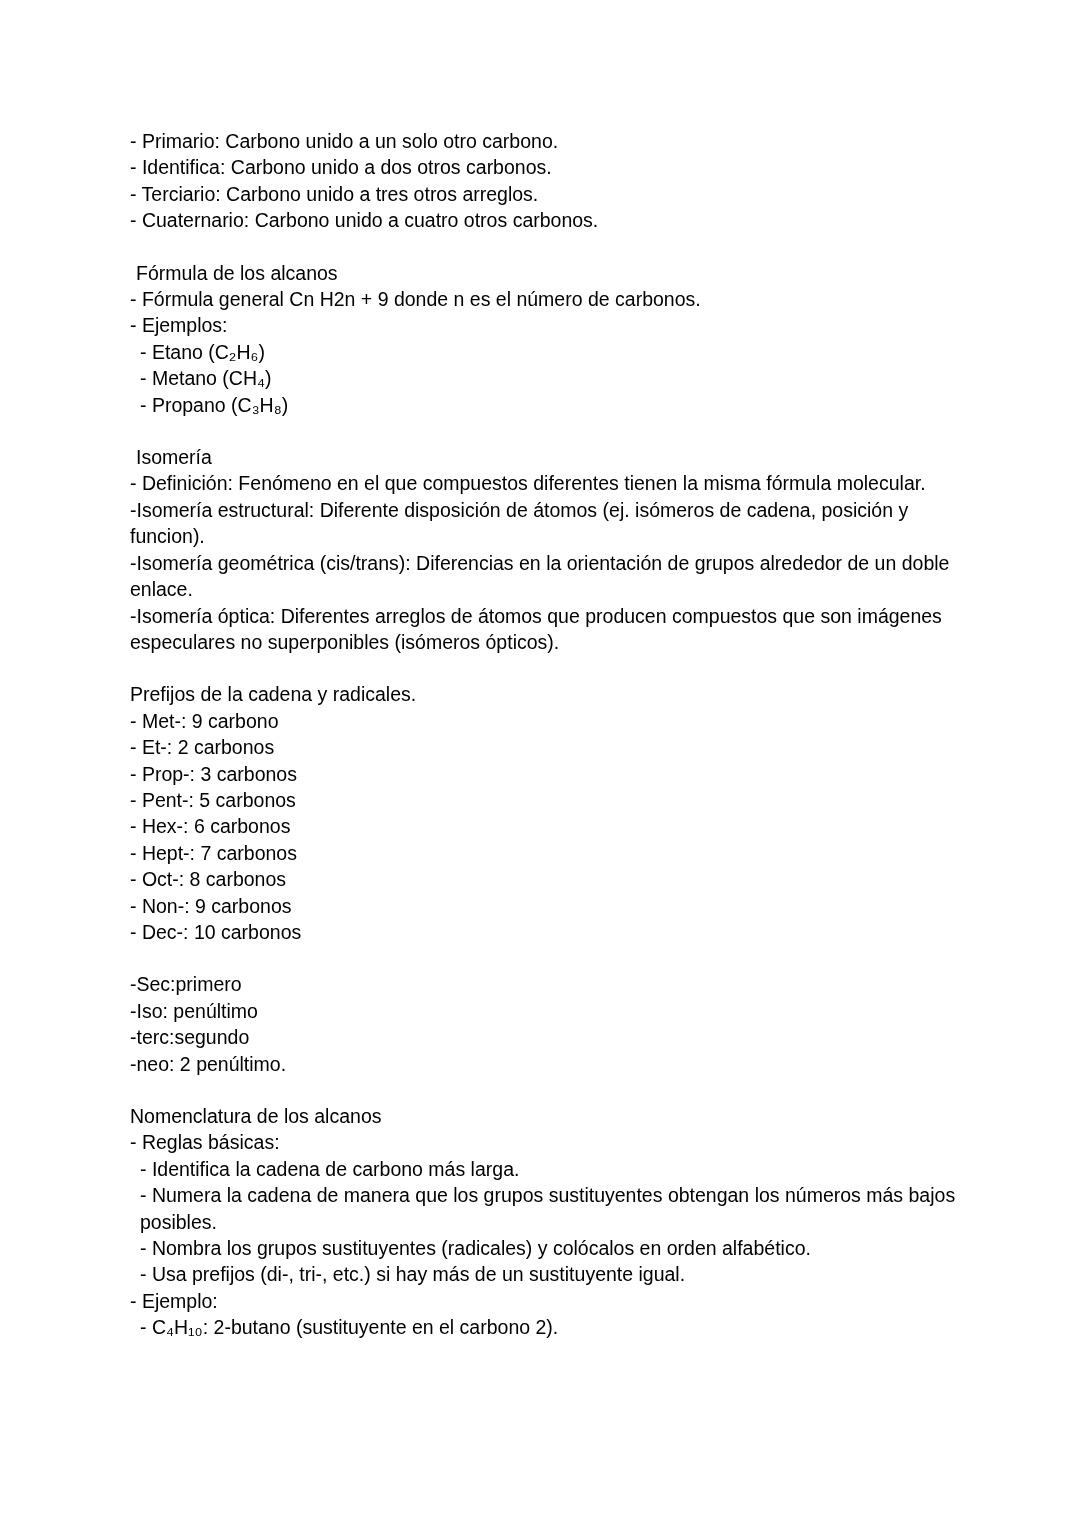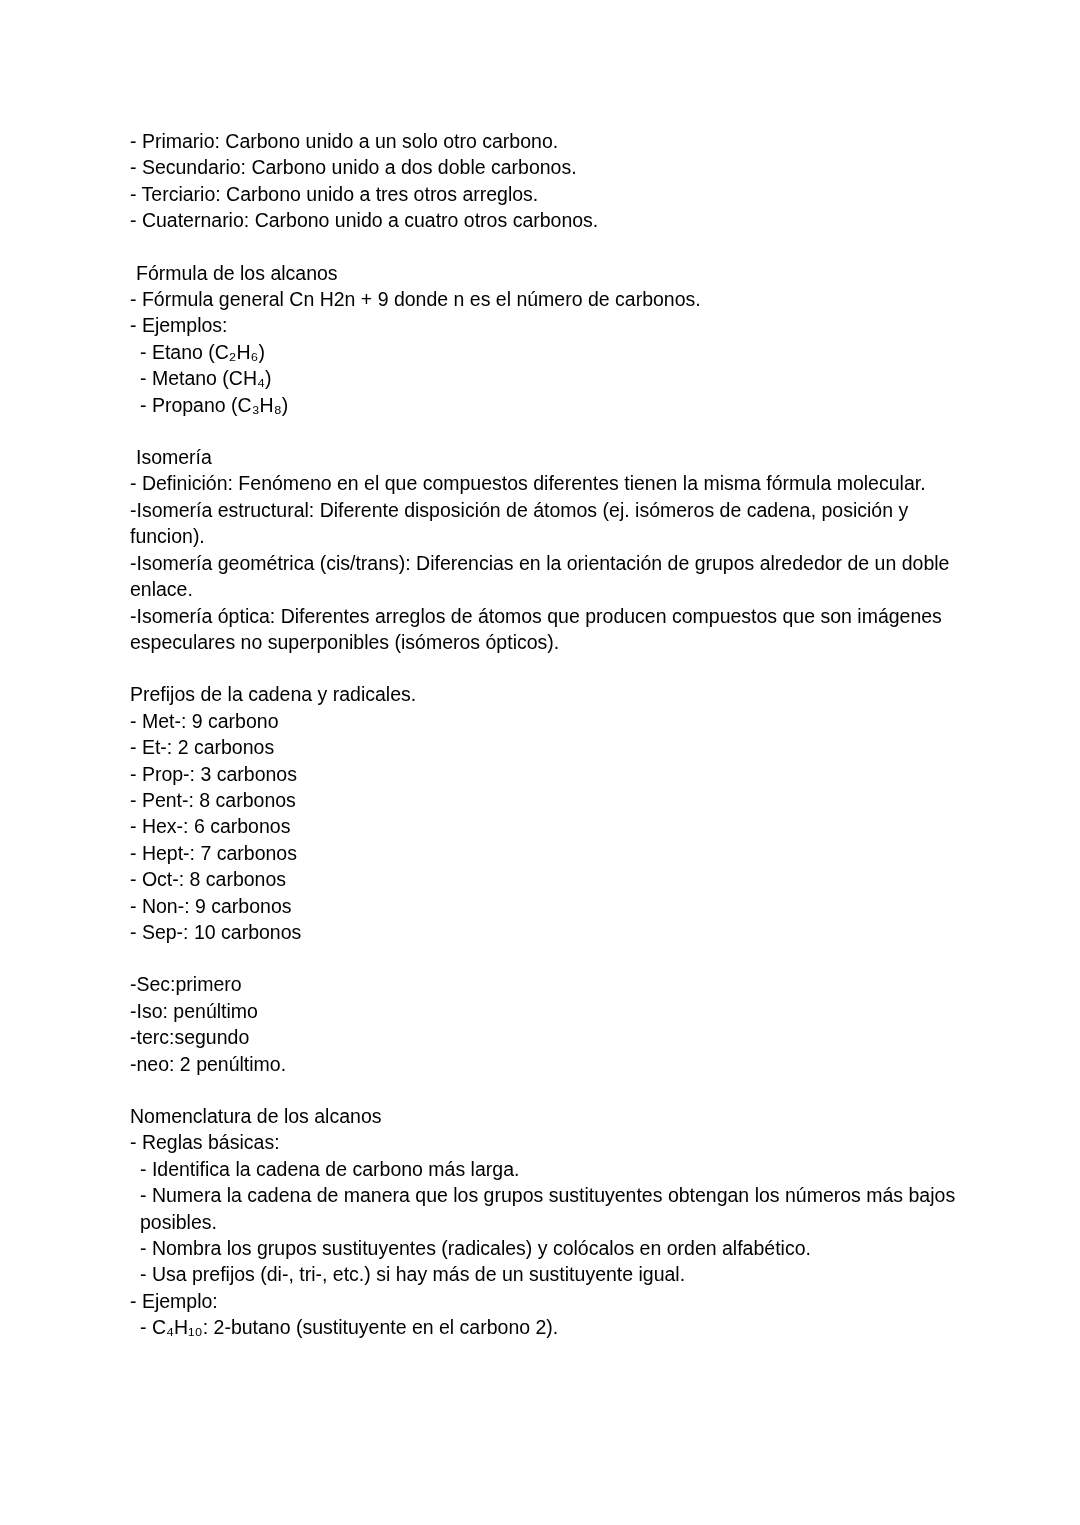--- a/index.html
+++ b/index.html
@@ -50,21 +50,21 @@
   .ind-sp { padding-left: 6px; }   
   .ind-1  { padding-left: 10px; }
 </style>
 </head>
 <body>
 
 <div class="page">
   <div class="doc-body" id="doc-body">
       <div class="block">
         <p class="line ind-0">- Primario: Carbono unido a un solo otro carbono.</p>
-        <p class="line ind-0">- Secundario: Carbono unido a dos doble carbonos.</p>
+        <p class="line ind-0">- Identifica: Carbono unido a dos otros carbonos.</p>
         <p class="line ind-0">- Terciario: Carbono unido a tres otros arreglos.</p>
         <p class="line ind-0">- Cuaternario: Carbono unido a cuatro otros carbonos.</p>
       </div>
       <div class="block">
         <p class="line ind-sp">Fórmula de los alcanos</p>
         <p class="line ind-0">- Fórmula general Cn H2n + 9 donde n es el número de carbonos.</p>
         <p class="line ind-0">- Ejemplos:</p>
         <p class="line ind-1">- Etano (C₂H₆)</p>
         <p class="line ind-1">- Metano (CH₄)</p>
         <p class="line ind-1">- Propano (C₃H₈)</p>
@@ -74,26 +74,26 @@
         <p class="line ind-0">- Definición: Fenómeno en el que compuestos diferentes tienen la misma fórmula molecular.</p>
         <p class="line ind-0">-Isomería estructural: Diferente disposición de átomos (ej. isómeros de cadena, posición y funcion).</p>
         <p class="line ind-0">-Isomería geométrica (cis/trans): Diferencias en la orientación de grupos alrededor de un doble enlace.</p>
         <p class="line ind-0">-Isomería óptica: Diferentes arreglos de átomos que producen compuestos que son imágenes especulares no superponibles (isómeros ópticos).</p>
       </div>
       <div class="block">
         <p class="line ind-0">Prefijos de la cadena y radicales.</p>
         <p class="line ind-0">- Met-: 9 carbono</p>
         <p class="line ind-0">- Et-: 2 carbonos</p>
         <p class="line ind-0">- Prop-: 3 carbonos</p>
-        <p class="line ind-0">- Pent-: 8 carbonos</p>
+        <p class="line ind-0">- Pent-: 5 carbonos</p>
         <p class="line ind-0">- Hex-: 6 carbonos</p>
         <p class="line ind-0">- Hept-: 7 carbonos</p>
         <p class="line ind-0">- Oct-: 8 carbonos</p>
         <p class="line ind-0">- Non-: 9 carbonos</p>
-        <p class="line ind-0">- Sep-: 10 carbonos</p>
+        <p class="line ind-0">- Dec-: 10 carbonos</p>
       </div>
       <div class="block">
         <p class="line ind-0">-Sec:primero</p>
         <p class="line ind-0">-Iso: penúltimo</p>
         <p class="line ind-0">-terc:segundo</p>
         <p class="line ind-0">-neo: 2 penúltimo.</p>
       </div>
       <div class="block">
         <p class="line ind-0">Nomenclatura de los alcanos</p>
         <p class="line ind-0">- Reglas básicas:</p>

